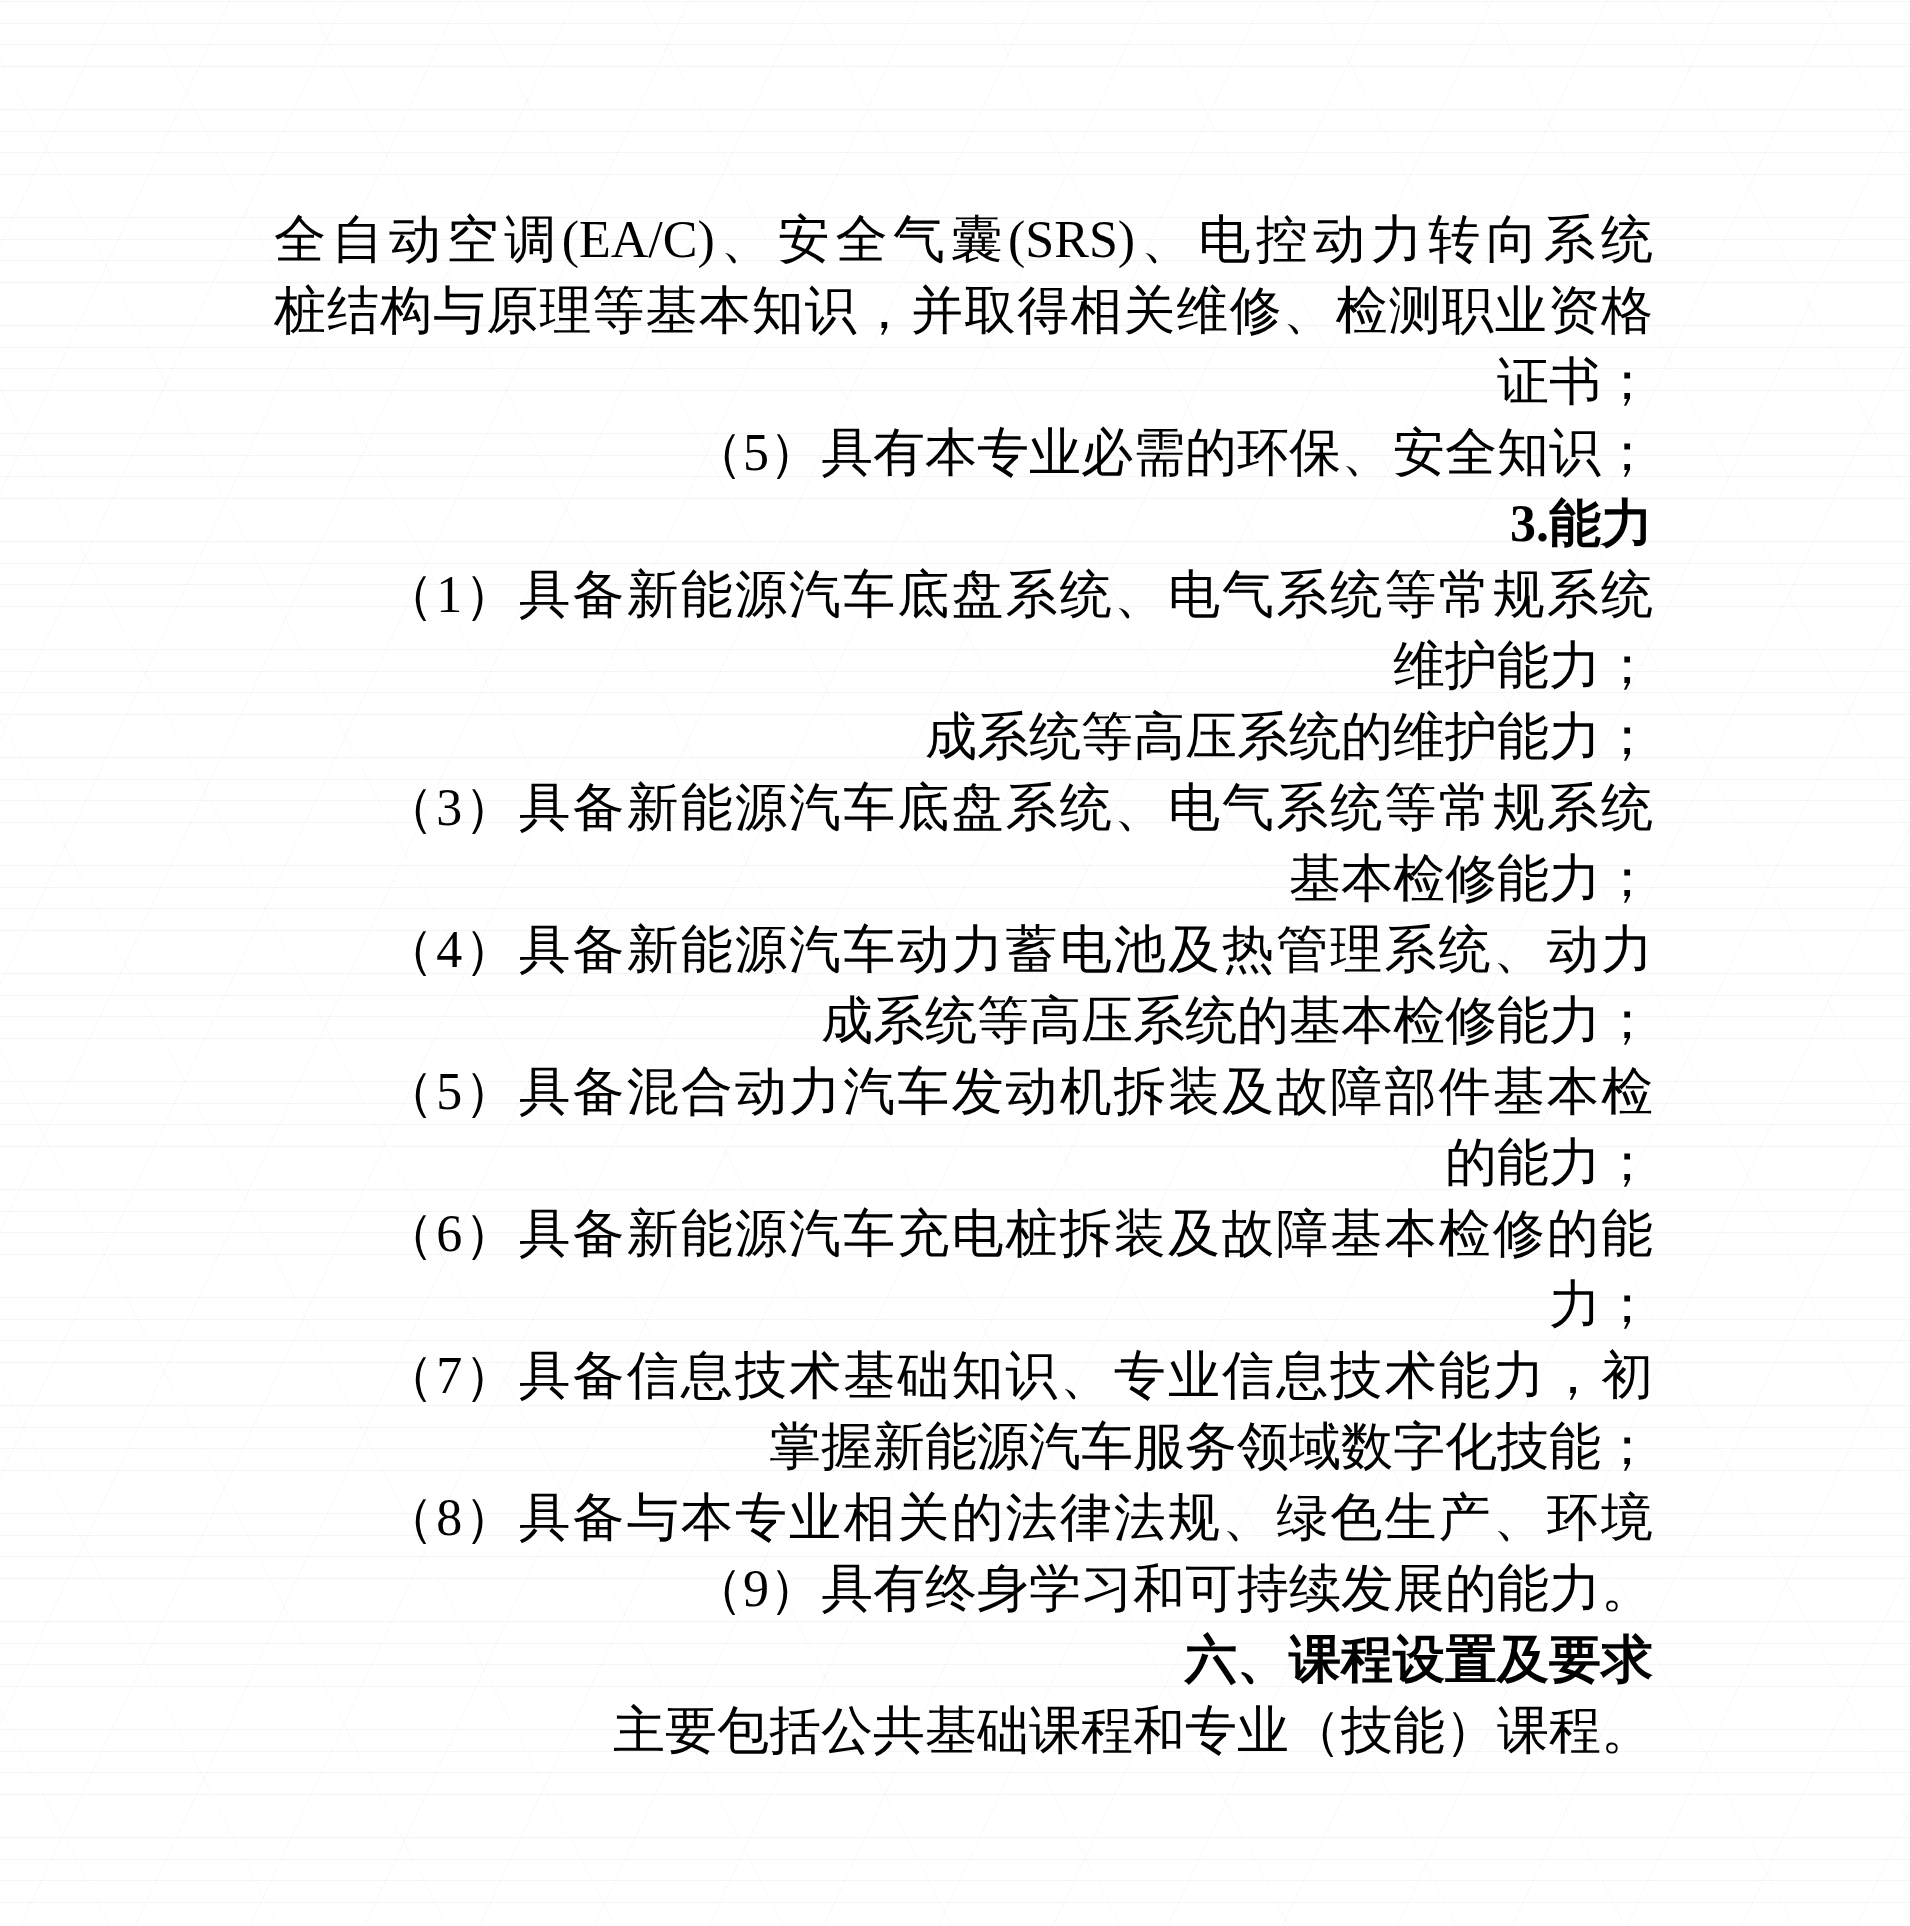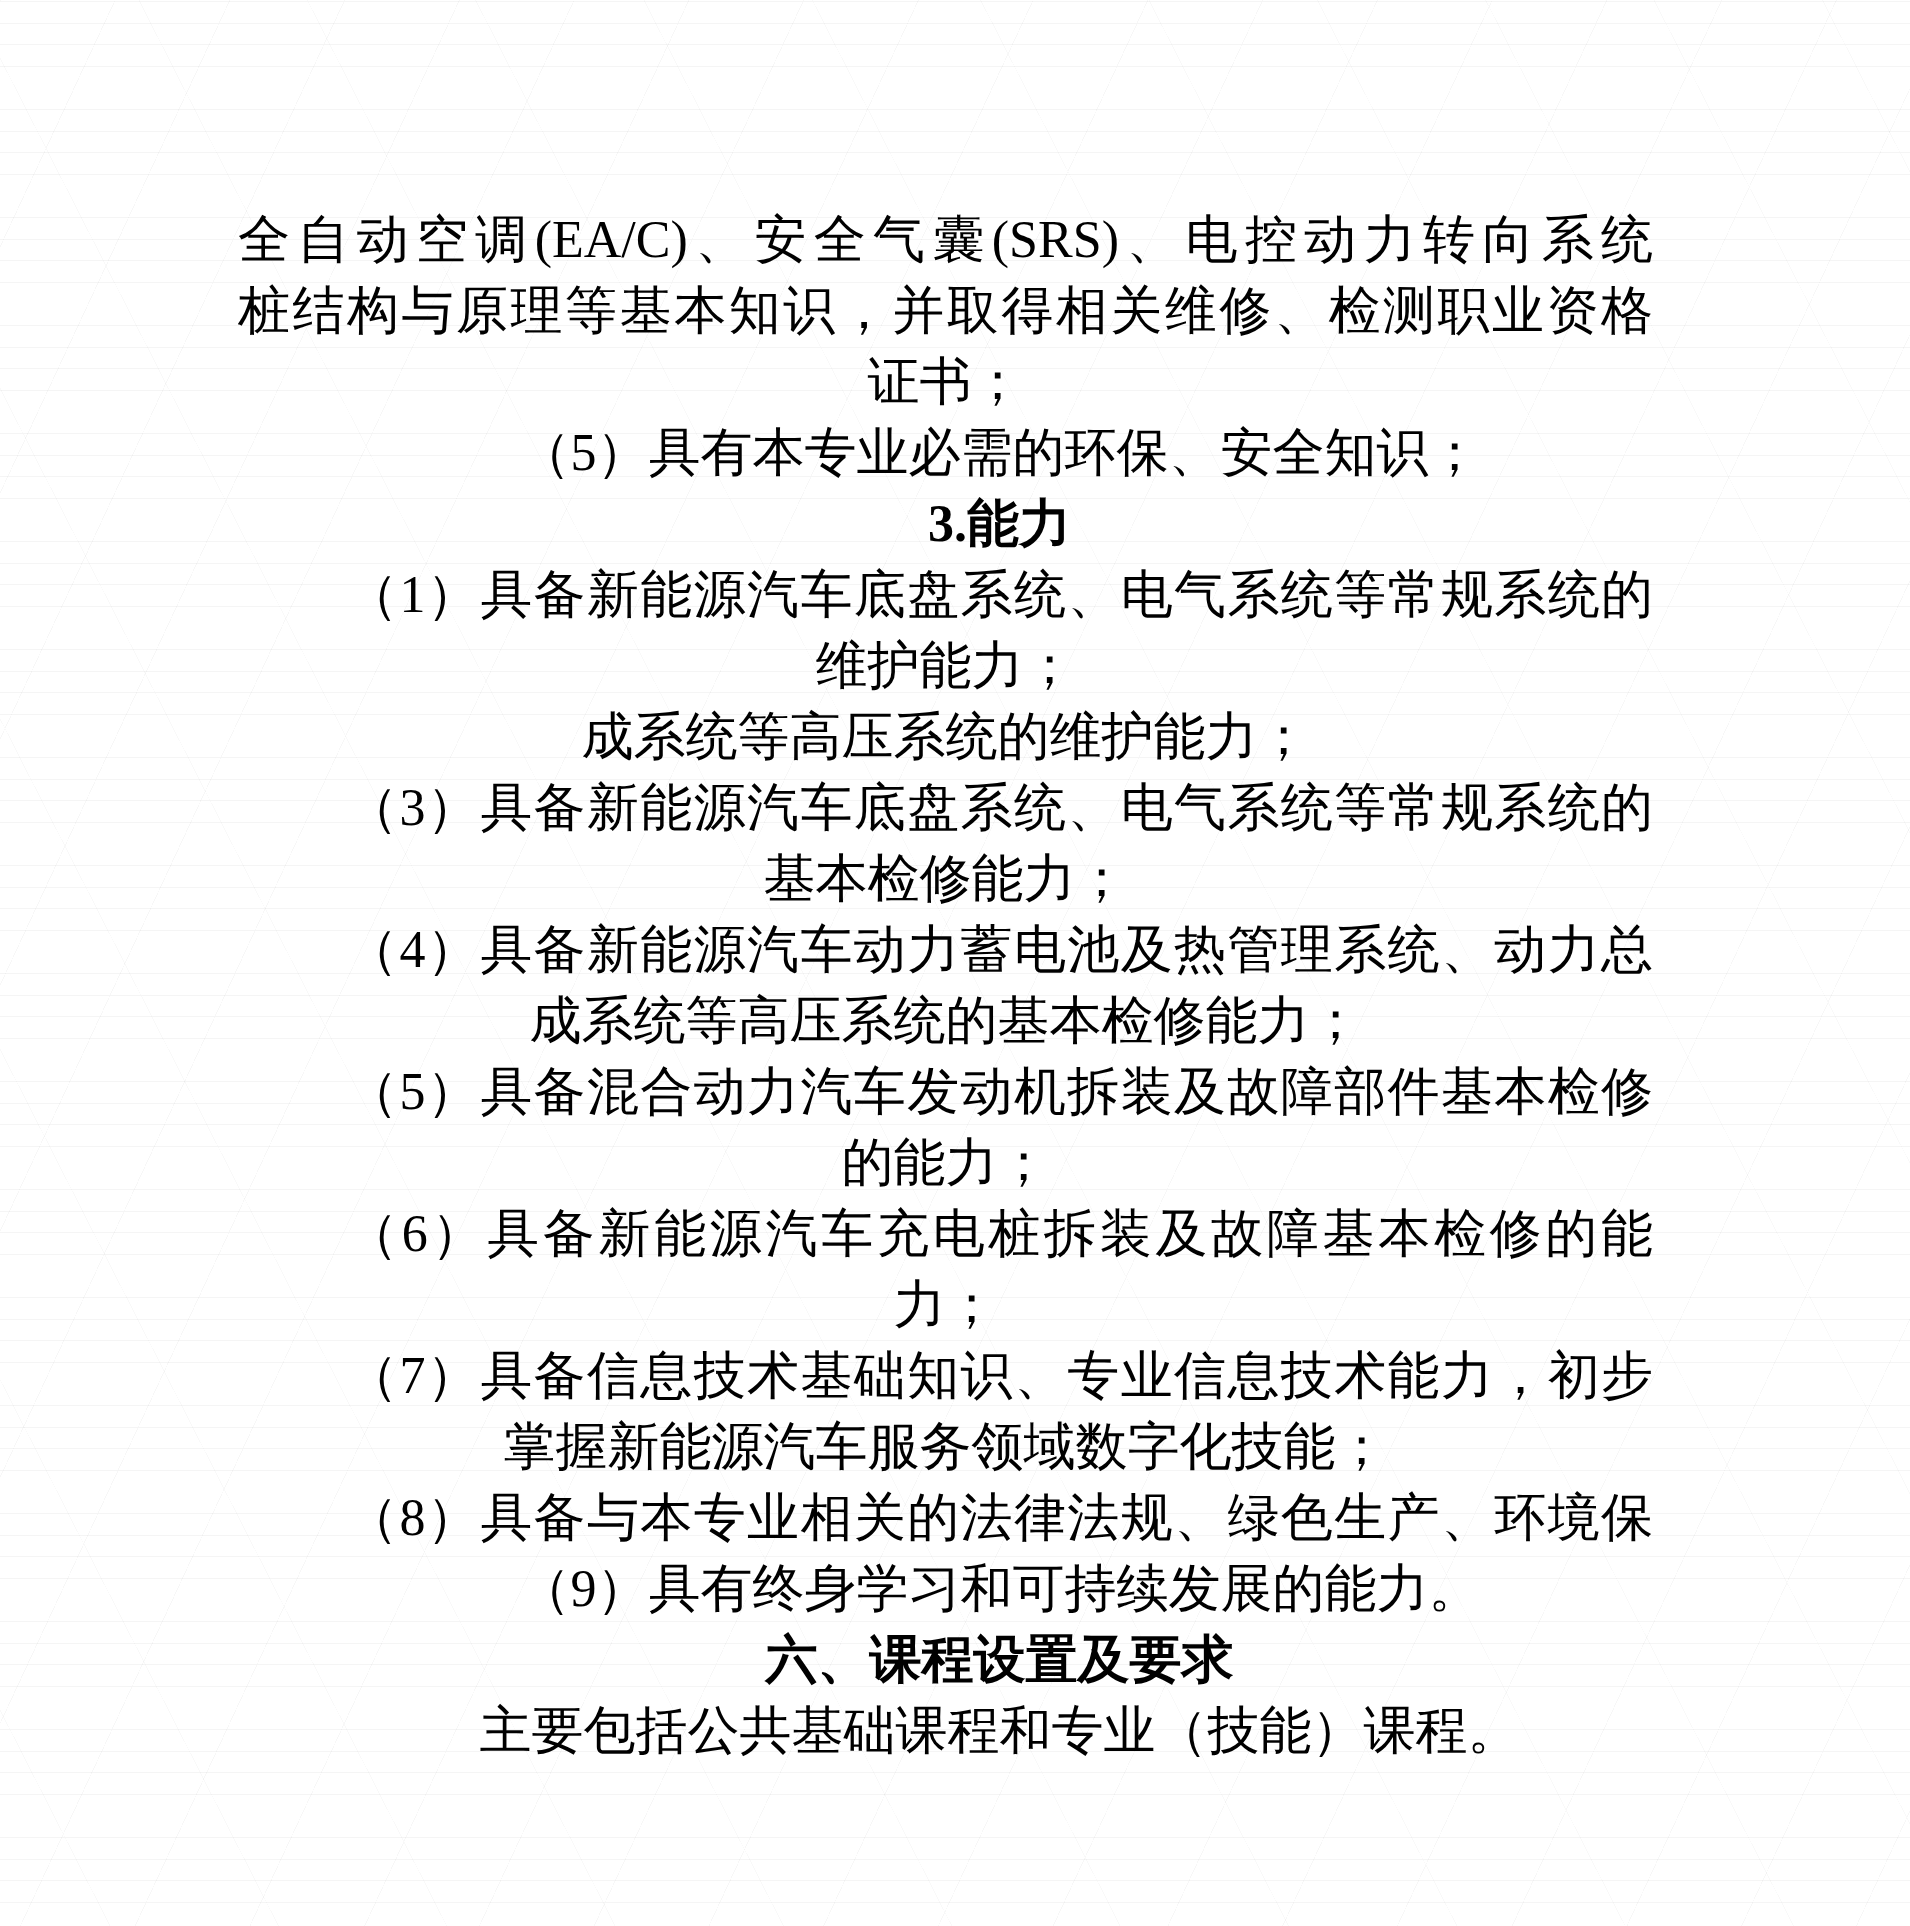--- a/index.html
+++ b/index.html
@@ -37,32 +37,33 @@
   .textblock {
     position: absolute;
     left: 238px;
     top: 204px;
     width: 1415px;
   }
   .line {
     height: 71px;
     line-height: 71px;
     font-size: 52px;
-    text-align: center;
+    text-align: right;
     white-space: normal;
     overflow: hidden;
   }
   .line.indent {
     padding-left: 108px;
   }
   
   .line.fill {
     text-align: justify;
     text-align-last: justify;
     text-justify: inter-character;
+    margin-left: 36px;
   }
   .seg { font-weight: 400; }
   .seg.bold { font-weight: 700; }
 </style>
 </head>
 <body>
 
 <div class="page">
   <div class="noise"></div>
   <div class="textblock">

